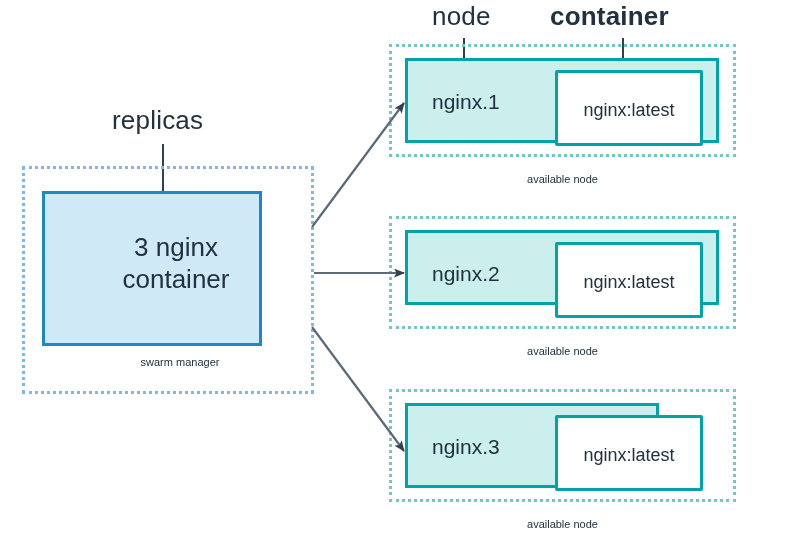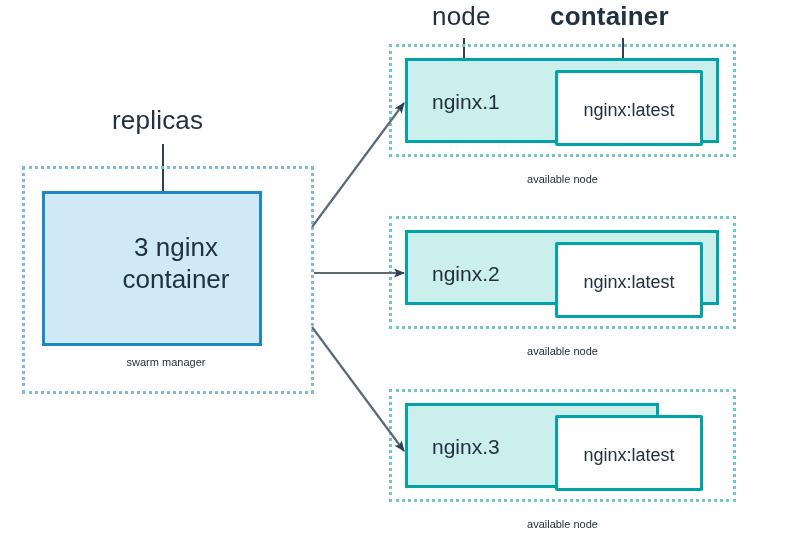--- a/index.html
+++ b/index.html
@@ -121,21 +121,21 @@
   <div class="lbl annot-label" style="left:550px; top:1px;font-weight:bold;">container</div>
   <div class="leader" style="left:622px; top:38px; height:54px;"></div>
 
   <div class="dotted-blue" style="left:22px; top:166px; width:292px; height:228px;"></div>
 
   <div class="service-box" style="left:42px; top:191px; width:220px; height:155px;padding-left:24px;">
     <div class="service-text" style="top:38px;">3 nginx</div>
     <div class="service-text" style="top:70px;">container</div>
   </div>
 
-  <div class="lbl caption" style="left:46px; top:356px; width:240px;">swarm manager</div>
+  <div class="lbl caption" style="left:60px; top:356px; width:240px;">swarm manager</div>
 
   <div class="dotted-teal" style="left:389px; top:44px; width:347px; height:113px;"></div>
   <div class="task-box" style="left:405px; top:58px; width:314px; height:85px;">
     <div class="task-text" style="left:24px; top:29px;">nginx.1</div>
     <div class="container-box" style="left:147px; top:9px; width:148px; height:76px;">
       <div class="container-text" style="top:27px;">nginx:latest</div>
     </div>
   </div>
   <div class="lbl caption" style="left:389px; top:173px; width:347px;">available node</div>
 

